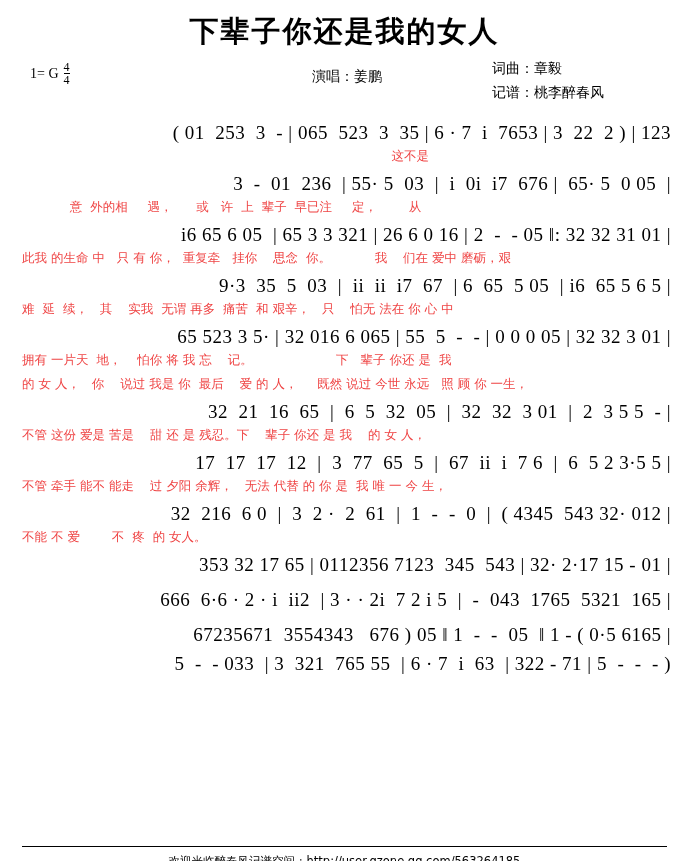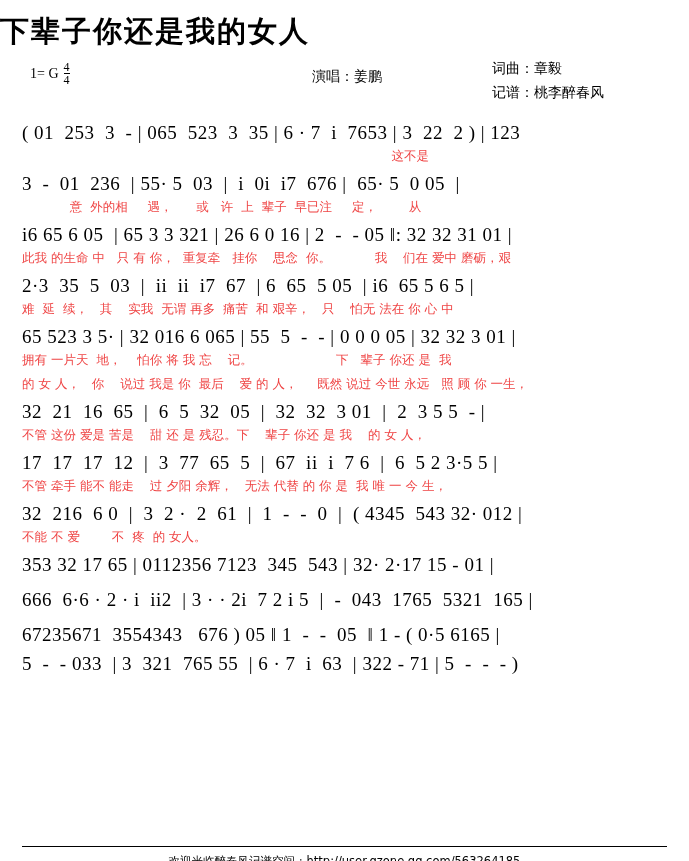--- a/index.html
+++ b/index.html
@@ -17,20 +17,21 @@
   }
   .sheet {
     width: 689px;
     height: 861px;
     position: relative;
     box-sizing: border-box;
     padding: 0;
   }
   
   .title {
+    text-align: center;
     font-family: "DejaVu Sans", sans-serif;
     font-weight: bold;
     font-size: 29px;
     letter-spacing: 2px;
     margin: 16px 0 0 0;
     line-height: 1.1;
   }
   .credits {
     position: relative;
     height: 64px;
@@ -83,20 +84,21 @@
     position: relative;
     margin-bottom: 2px;
   }
   .notes {
     font-family: "Liberation Serif", serif;
     font-size: 19px;
     letter-spacing: 0.5px;
     white-space: pre;
     line-height: 1.35;
     height: 27px;
+    text-align: right;
   }
   .lyrics {
     font-family: "DejaVu Sans", sans-serif;
     font-size: 12.5px;
     white-space: pre;
     letter-spacing: 0px;
     height: 22px;
     line-height: 1.5;
     color: #ef4444;
   }
@@ -148,21 +150,21 @@
       <div class="notes">3  -  01  236  | 55· 5  03  |  i  0i  i7  676 |  65· 5  0 05  |</div>
       <div class="lyrics">            意  外的相     遇，      或   许  上  辈子  早已注     定，        从</div>
     </div>
 
     <div class="line">
       <div class="notes">i6 65 6 05  | 65 3 3 321 | 26 6 0 16 | 2  -  - 05 ‖: 32 32 31 01 |</div>
       <div class="lyrics">此我 的生命 中   只 有 你，  重复牵   挂你    思念  你。           我    们在 爱中 磨砺，艰</div>
     </div>
 
     <div class="line">
-      <div class="notes">2·3  35  5  03  |  ii  ii  i7  67  | 6  65  5 05  | i6  65 5 6 5 |</div>
+      <div class="notes">9·3  35  5  03  |  ii  ii  i7  67  | 6  65  5 05  | i6  65 5 6 5 |</div>
       <div class="lyrics">难  延  续，   其    实我  无谓 再多  痛苦  和 艰辛，   只    怕无 法在 你 心 中</div>
     </div>
 
     <div class="line">
       <div class="notes">65 523 3 5· | 32 016 6 065 | 55  5  -  - | 0 0 0 05 | 32 32 3 01 |</div>
       <div class="lyrics">拥有 一片天  地，    怕你 将 我 忘    记。                     下   辈子 你还 是  我</div>
     </div>
 
     <div class="line">
       <div class="lyrics">的 女 人，   你    说过 我是 你  最后    爱 的 人，     既然 说过 今世 永远   照 顾 你 一生，</div>

